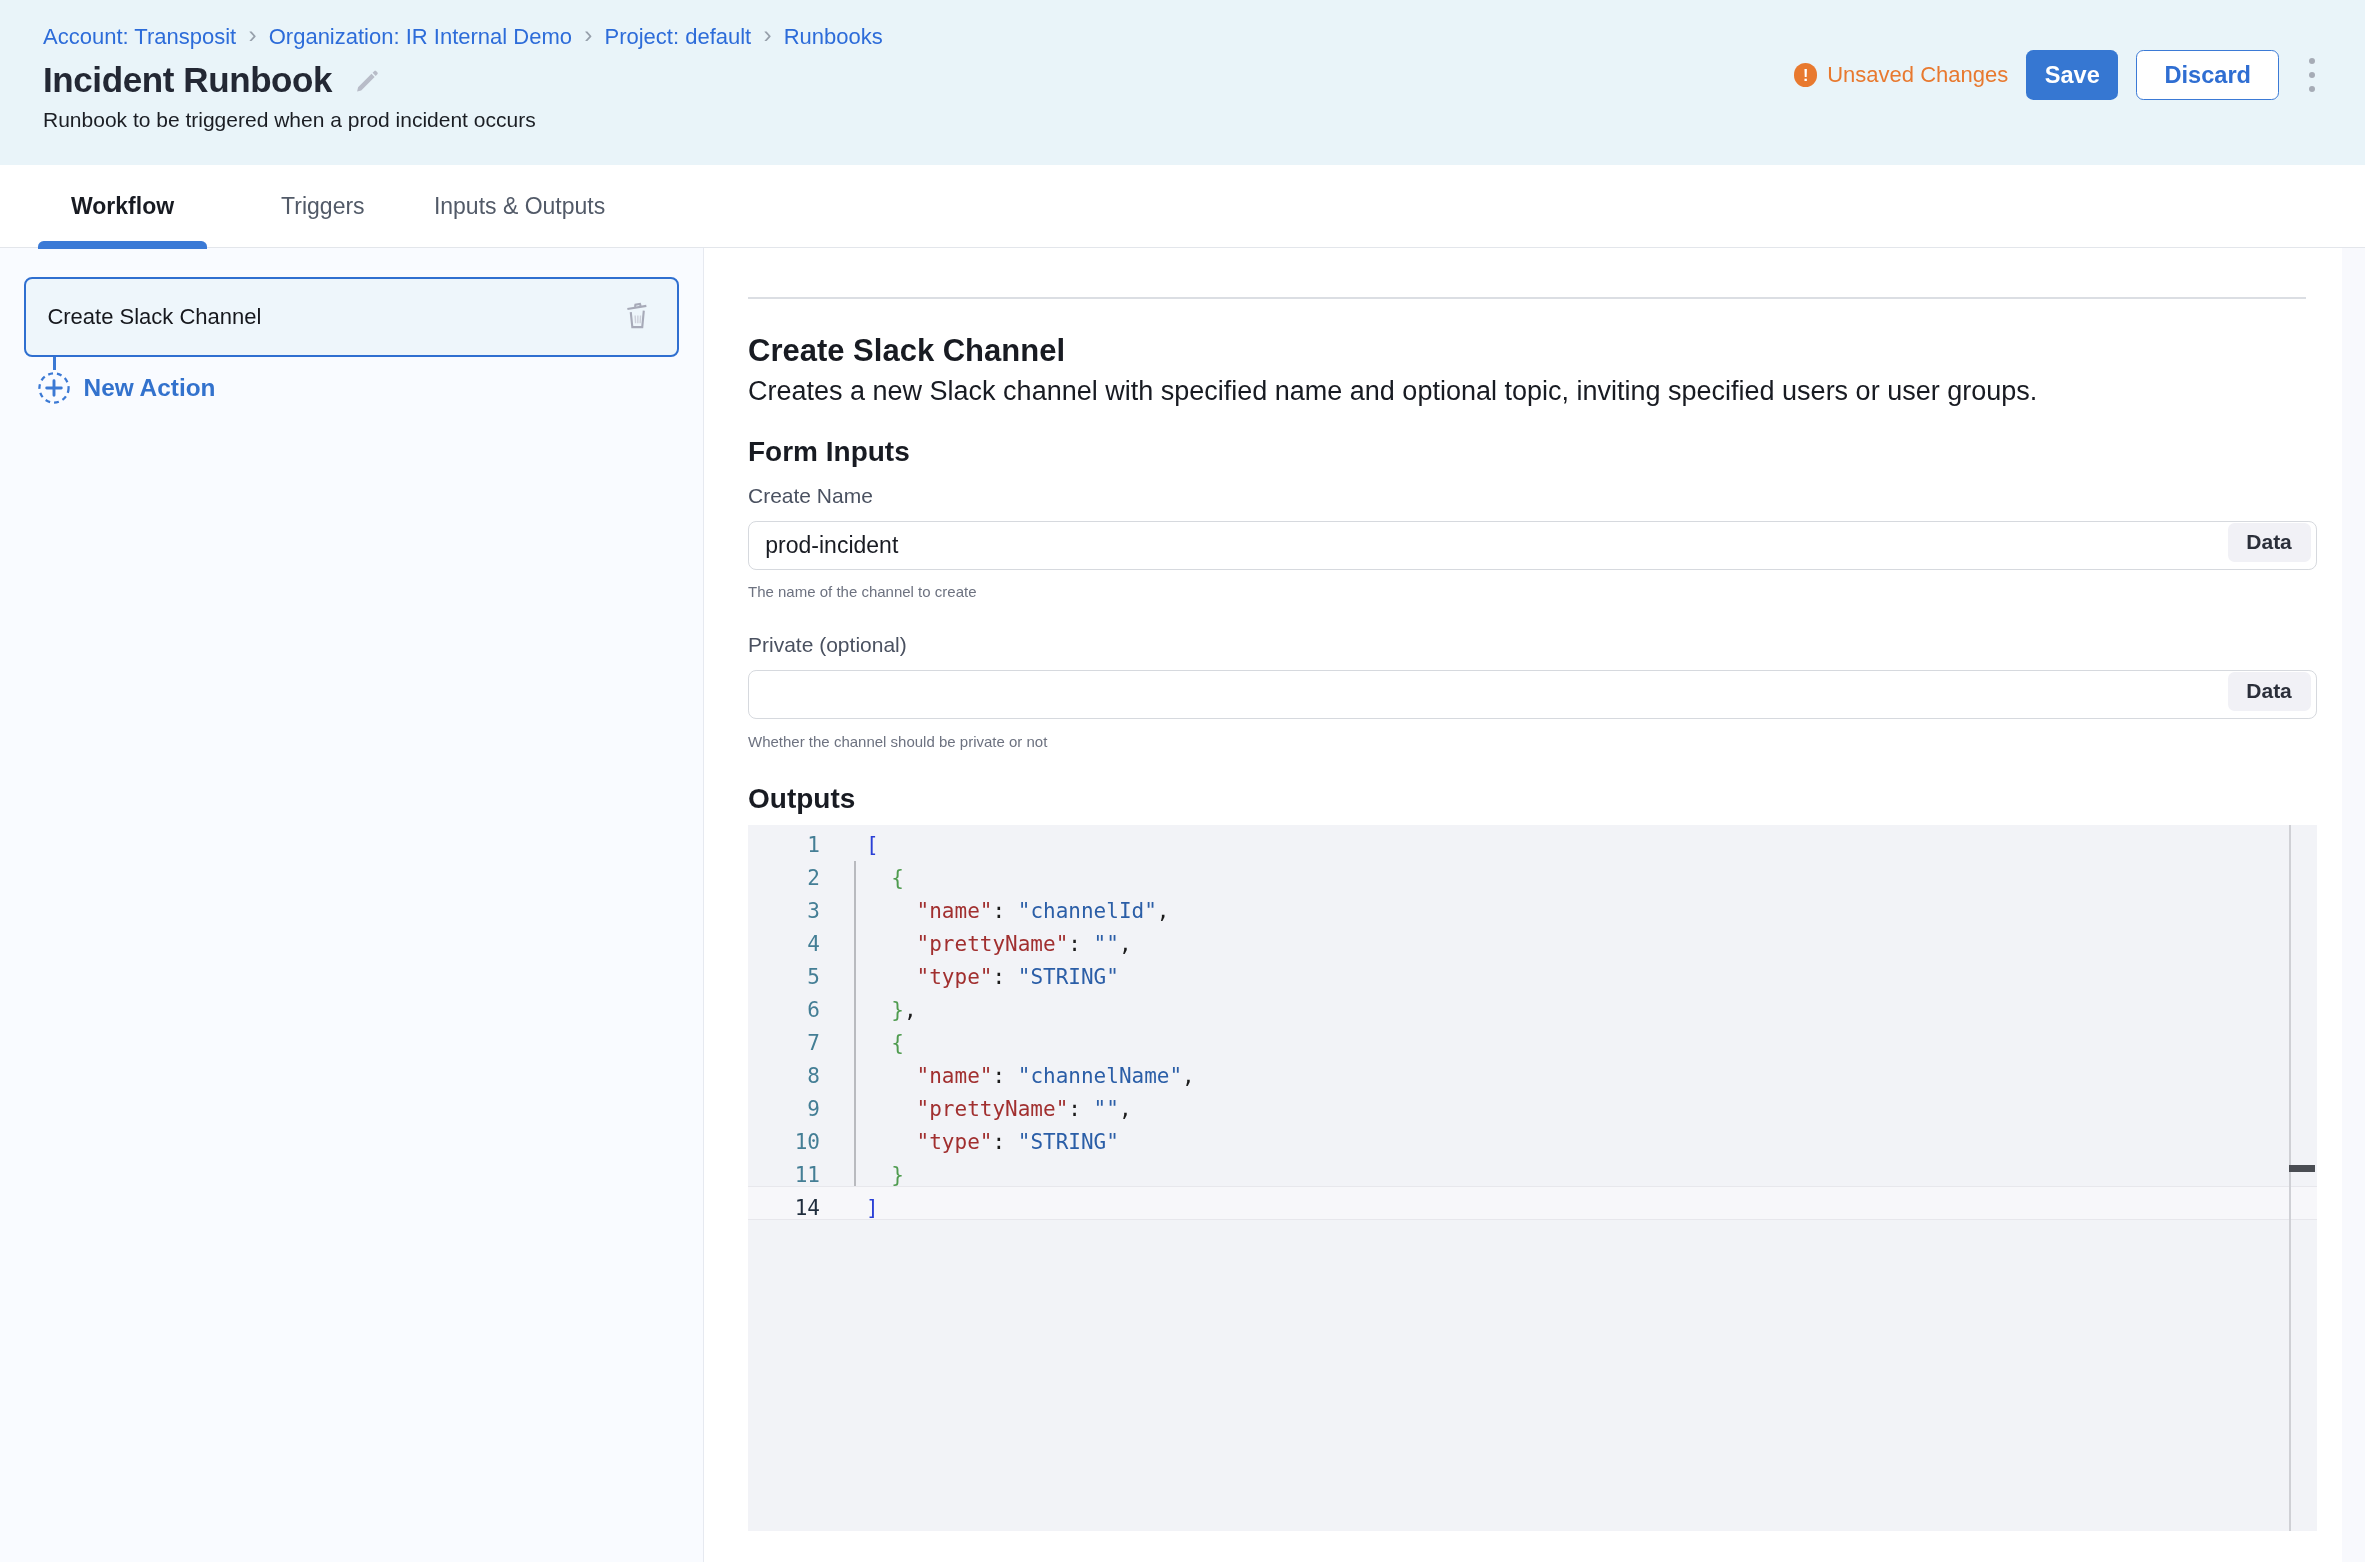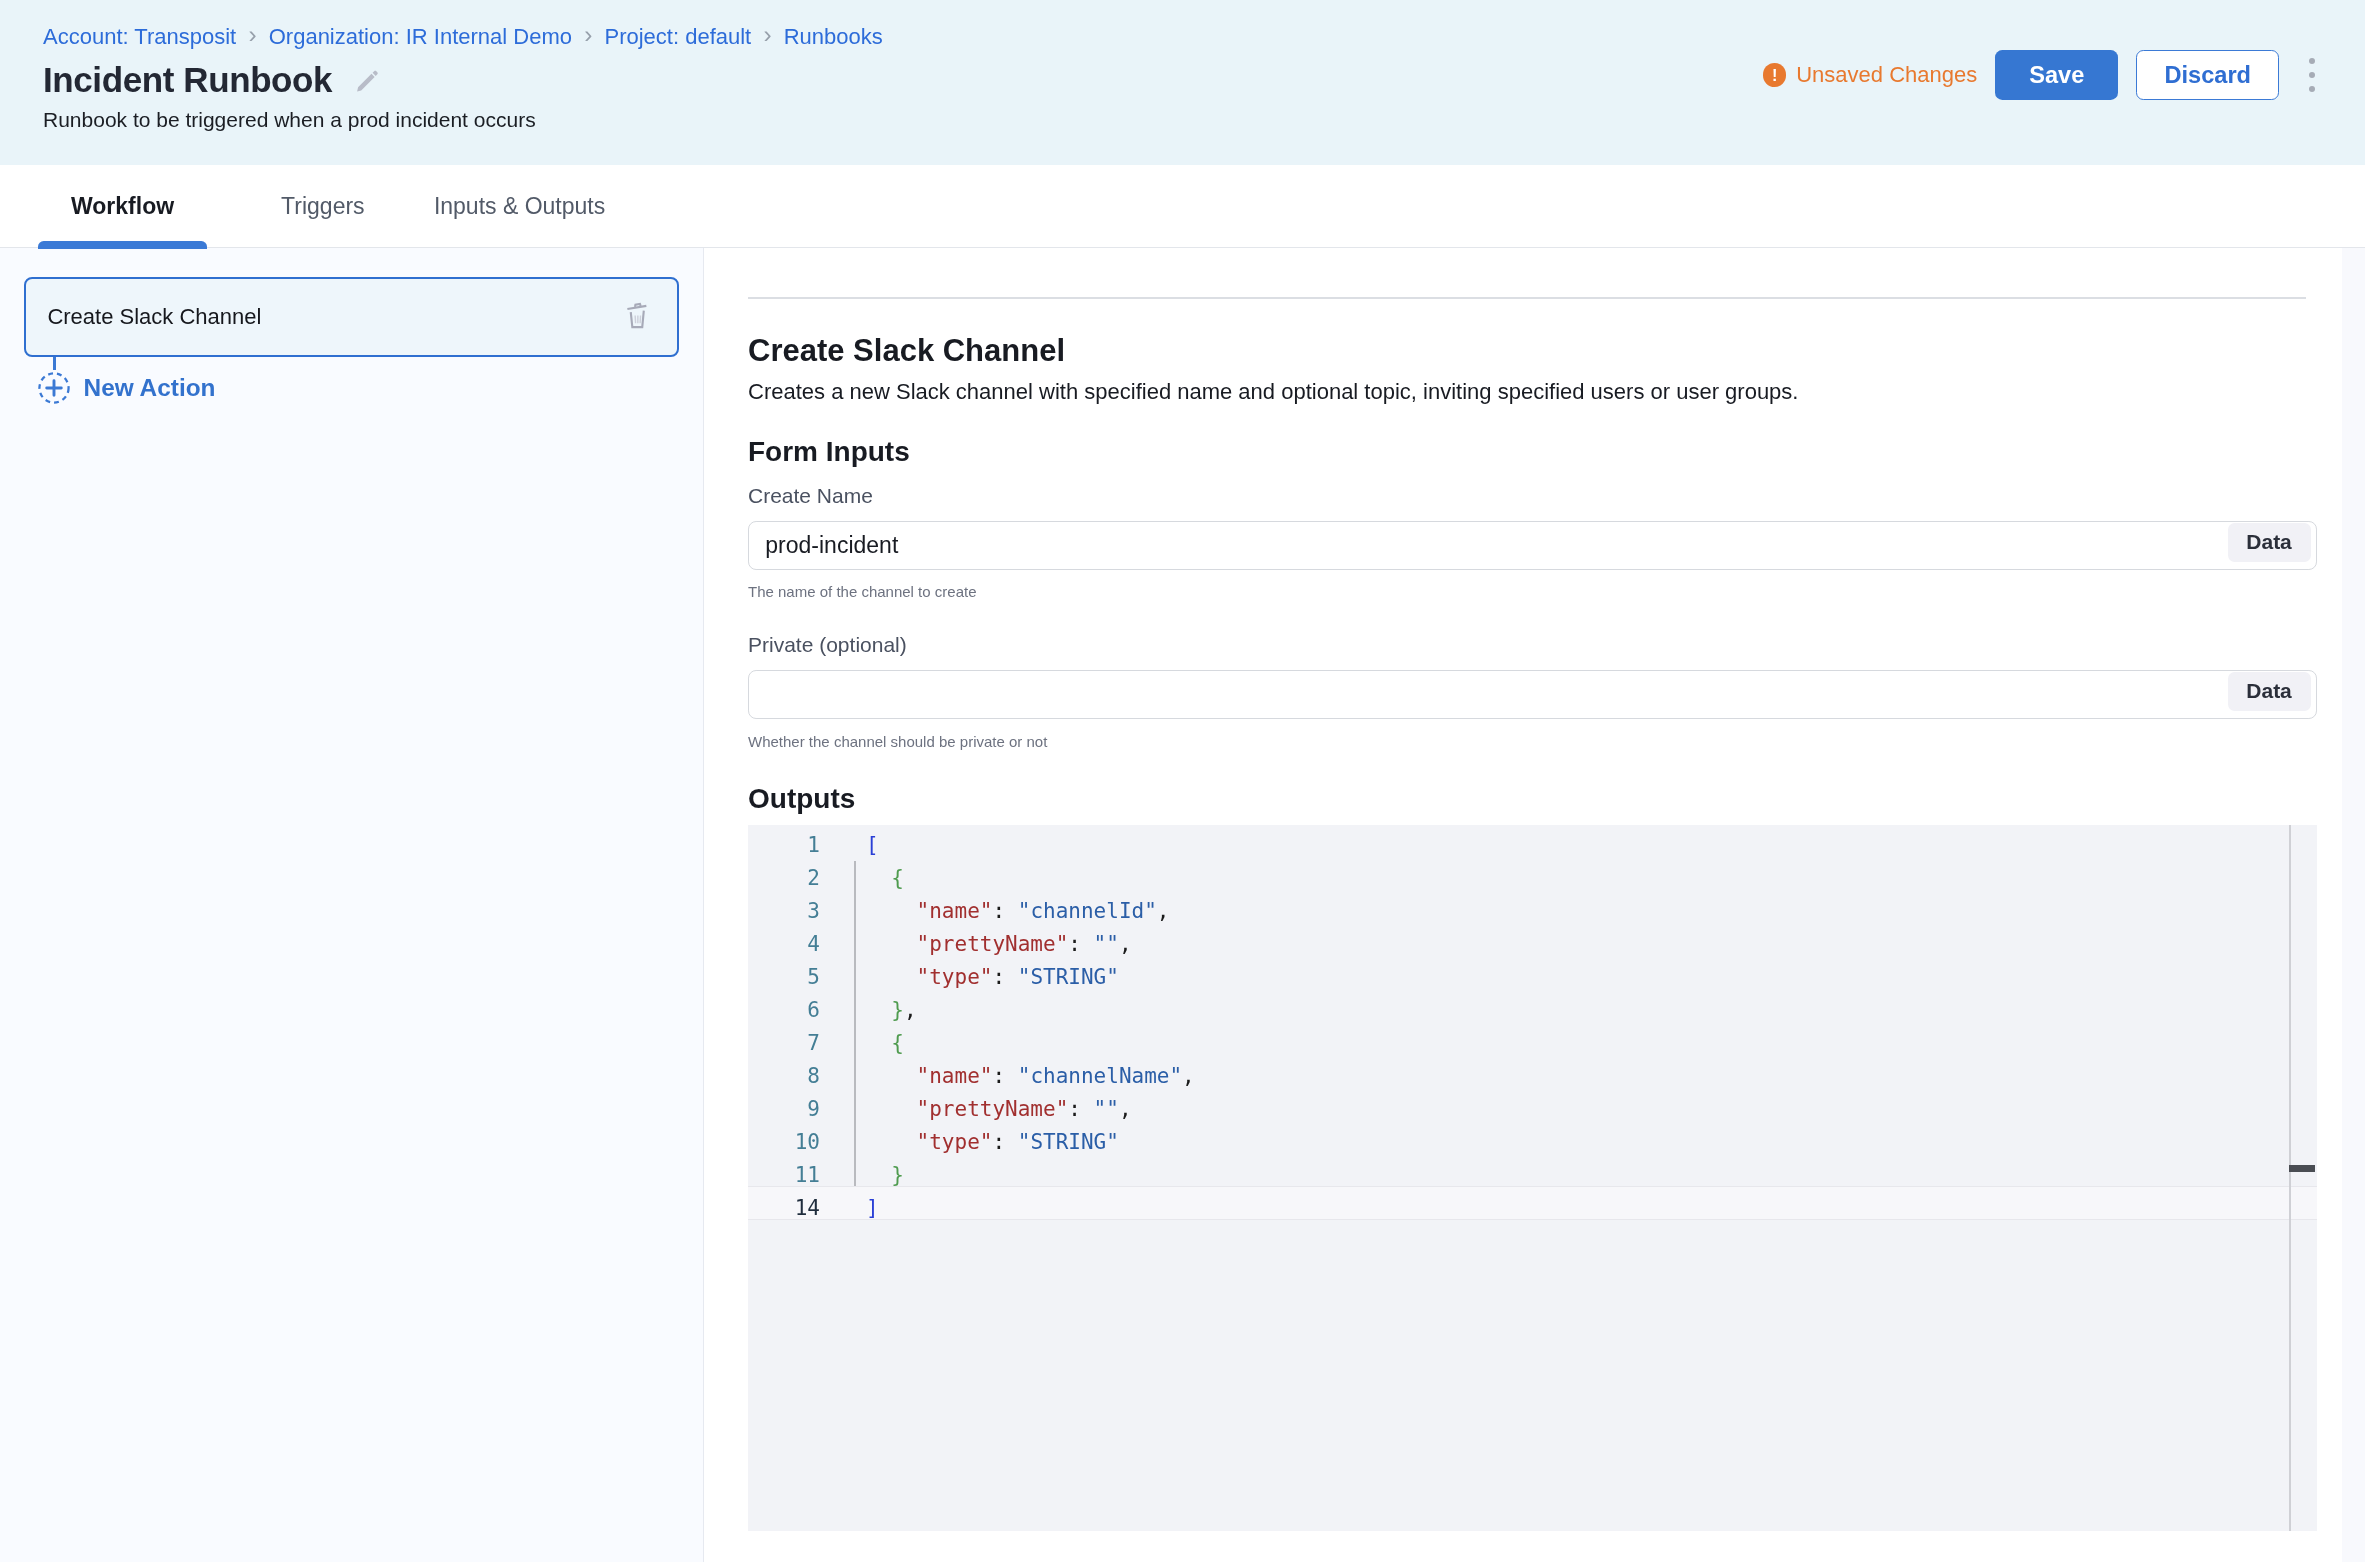--- a/index.html
+++ b/index.html
@@ -15,21 +15,21 @@
   .title-row { display:flex; align-items:center; gap:21px; margin-top:9.8px; }
   .page-title { font-size:35px; font-weight:700; color:#232834; letter-spacing:-0.4px; }
   .pencil { width:29px; height:29px; }
   .subtitle { margin-top:8.1px; font-size:21px; color:#1b1e24; }
   .header-actions { position:absolute; top:50px; right:46px; display:flex; align-items:center; gap:18px; height:50px; }
   .unsaved { display:flex; align-items:center; gap:9.8px; color:#e8792f; font-size:22px; font-weight:500; }
   .warn-icon { width:23.6px; height:23.6px; border-radius:50%; background:#e8792f; color:#fff;
                font-size:16.3px; font-weight:700; display:flex; align-items:center; justify-content:center; }
   .btn { height:50px; border-radius:7.3px; font-size:23.6px; font-weight:700; cursor:pointer;
          font-family:"Liberation Sans", sans-serif; display:flex; align-items:center; justify-content:center; }
-  .btn-save { width:123px; background:#3677d2; color:#fff; border:none; }
+  .btn-save { width:92px; background:#3677d2; color:#fff; border:none; }
   .btn-discard { width:143px; background:#fff; color:#2f6ed2; border:1.6px solid #3b7ad6; }
   .kebab { display:flex; flex-direction:column; gap:7.3px; margin-left:6.5px; padding:4.9px; cursor:pointer; }
   .kebab span { width:6.5px; height:6.5px; border-radius:50%; background:#a6acb6; }
 
   
   .tabbar { height:83px; background:#fff; border-bottom:1.6px solid #e3e6eb; display:flex; padding-left:38px; }
   .tab { position:relative; padding:0 33px; display:flex; align-items:center; font-size:23px; color:#525a68; cursor:pointer; }
   .tab + .tab { margin-left:41px; }
   .tab.t3 { margin-left:3.3px; }
   .tab.active { font-weight:700; color:#181b22; }
@@ -42,21 +42,21 @@
   .action-card { height:80px; border:2.4px solid #2f6fd0; border-radius:8.1px; background:#eef6fb;
                  display:flex; align-items:center; padding:0 21px; font-size:22px; color:#16181d; cursor:pointer; }
   .trash-btn { margin-left:auto; background:none; border:none; cursor:pointer; width:37px; height:42px; padding:0; }
   .connector { width:2.4px; height:13px; background:#3b79d4; margin-left:29px; }
   .new-action { display:flex; align-items:center; gap:13px; margin-left:12.2px; margin-top:1.6px; cursor:pointer; background:none; border:none; padding:0; }
   .new-action-label { font-size:24.4px; font-weight:700; color:#3372cd; }
 
   .main { flex:1; background:#fff; padding:0 49px 0 44px; position:relative; min-width:0; }
   .section-divider { margin-top:49px; height:1.6px; background:#dbdee3; margin-right:11.4px; }
   .action-title { margin-top:33px; font-size:31px; font-weight:700; color:#181b22; line-height:37px; }
-  .action-desc { margin-top:8.1px; font-size:22px; color:#181b22; line-height:29px; }
+  .action-desc { margin-top:8.1px; font-size:27px; color:#181b22; line-height:29px; }
   .h3 { font-size:28px; font-weight:700; color:#181b22; line-height:34px; }
   .h3.form { margin-top:29px; }
   .h3.outputs { margin-top:28px; }
   .field-label { margin-top:14.6px; font-size:21px; color:#4a5160; line-height:26px; }
   .field-label.second { margin-top:28px; }
   .input-row { margin-top:11.4px; position:relative; height:49px; }
   .text-input { width:100%; height:49px; border:1.6px solid #d6d9de; border-radius:8.1px; background:#fff;
                 font-size:23px; color:#181b22; padding:0 106px 0 16.3px; font-family:"Liberation Sans", sans-serif; outline:none; }
   .data-btn { position:absolute; right:6.5px; top:2px; height:39px; padding:0 18.7px; background:#f1f1f6;
               border:none; border-radius:6.5px; font-size:21px; font-weight:600; color:#2b2f3a; cursor:pointer;

